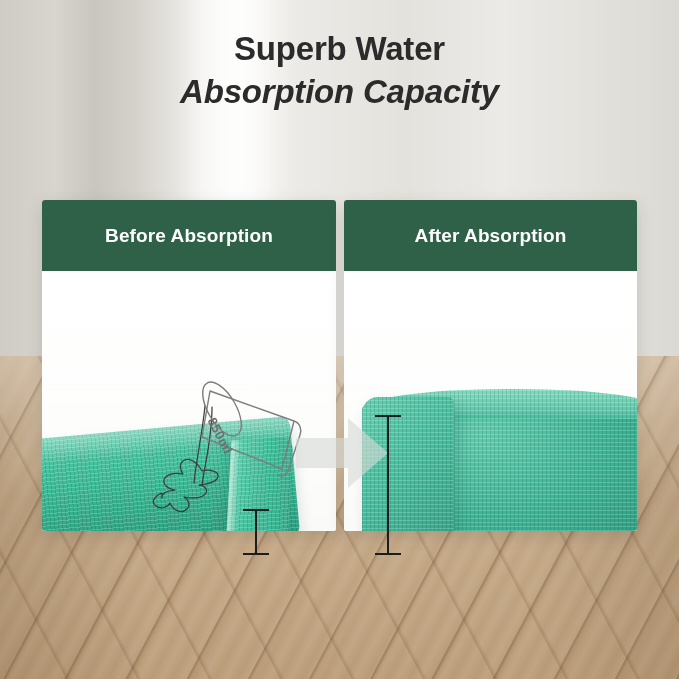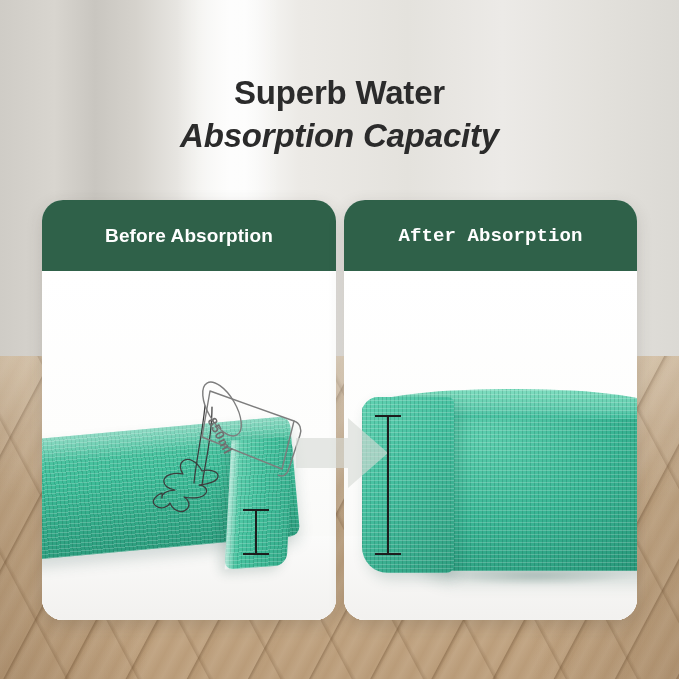--- a/index.html
+++ b/index.html
@@ -53,32 +53,31 @@
       radial-gradient(150% 90% at 50% 0%, rgba(255,255,255,.34), rgba(255,255,255,0) 58%),
       linear-gradient(90deg, rgba(90,64,38,.16), rgba(90,64,38,0) 22%, rgba(90,64,38,0) 78%, rgba(90,64,38,.14));
   }
 
   
   .heading{
     position:absolute;left:0;top:28px;width:679px;
     text-align:center;color:#2b2b2b;
     font-size:33px;font-weight:bold;line-height:1.29;
     letter-spacing:-.2px;
-    margin-top:44px;
   }
   .heading .l2{display:block;font-style:italic;}
 
   
   .card{
-    position:absolute;top:200px;height:420px;
-    background:#ffffff;border-radius:21px;overflow:hidden;
+    position:absolute;top:200px;height:331px;
+    background:#ffffff;border-radius:3px;overflow:hidden;
     box-shadow:0 5px 16px rgba(60,55,48,.17);
   }
   #card-before{left:42px;width:294px;}
-  #card-after{left:344px;width:293px;font-family:Liberation Mono, monospace;}
+  #card-after{left:344px;width:293px;}
 
   .card-head{
     position:relative;height:71px;background:#2f6149;
     display:flex;align-items:center;justify-content:center;
   }
   .card-head-label{
     color:#fff;font-size:19px;font-weight:bold;letter-spacing:.1px;
   }
   .card-body{position:absolute;left:0;top:71px;width:100%;height:349px;overflow:hidden;background:#fff;}
 

